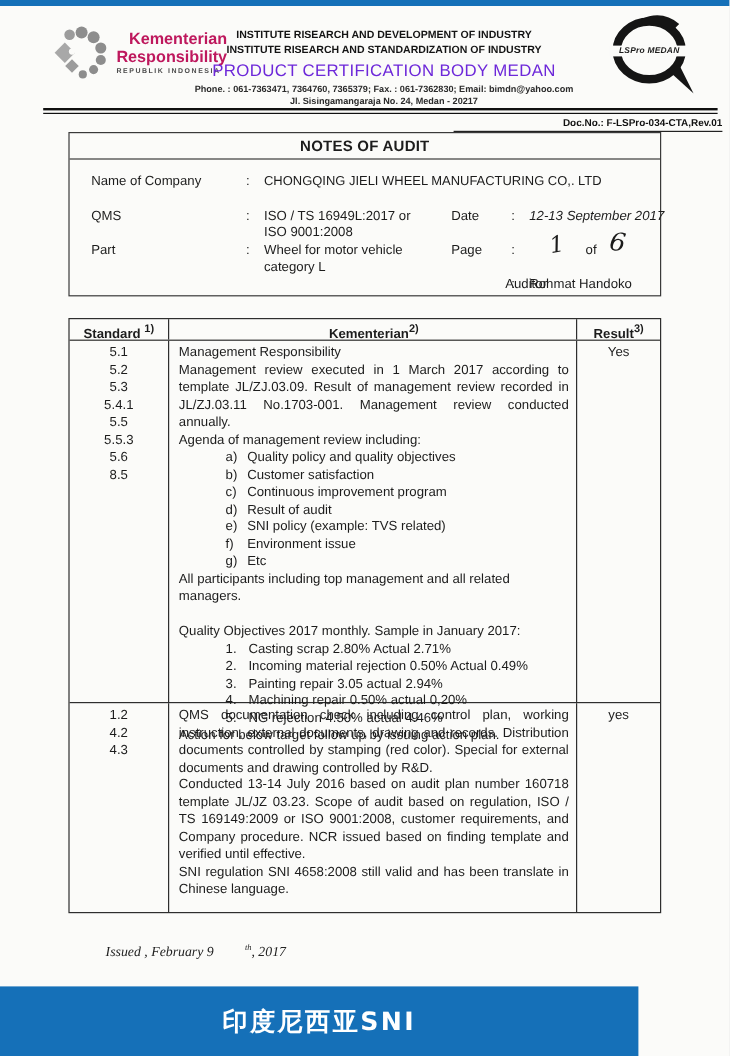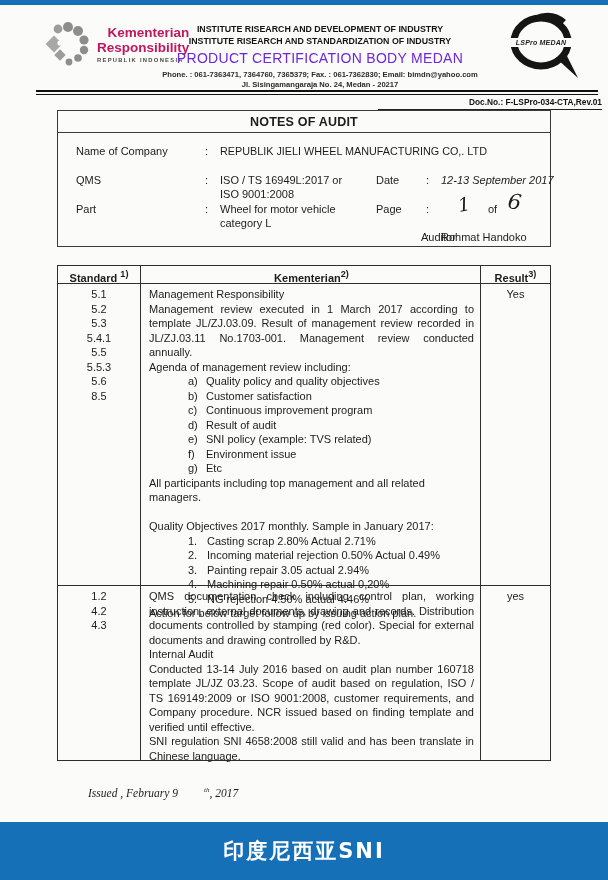--- a/index.html
+++ b/index.html
@@ -48,21 +48,21 @@
   .row-2 { height:174px; }
   .col-std .std-line { line-height:14.5px; }
   .body-row .col-std, .body-row .col-res { padding-top:3px; }
   .li { display:flex; text-align:left; padding-left:39px; }
   .li .m { width:18px; flex:none; }
   .gap { height:14.5px; }
 
   .issued { position:absolute; top:786px; left:88px; font-family:"Liberation Serif", serif; font-style:italic; font-size:11.5px; color:#222; }
   .issued sup { font-size:7px; padding-left:2px;margin-left:24px; }
 
-  .footer-bar { position:absolute; top:822px; left:0; width:608px; height:58px; background:#1570b8; display:flex; align-items:center; justify-content:center; }
+  .footer-bar { position:absolute; top:822px; left:0; width:532px; height:58px; background:#1570b8; display:flex; align-items:center; justify-content:center; }
   .footer-text { color:#ffffff; font-size:21px; font-weight:bold; letter-spacing:2px; font-family:"DejaVu Sans", sans-serif; }
 </style>
 </head>
 <body>
 
 <div class="page">
 
   <div class="top-bar"></div>
 
   <div class="header-left">
@@ -108,21 +108,21 @@
 
   <div class="header-rule"></div>
 
   <div class="doc-no">Doc.No.: F-LSPro-034-CTA,Rev.01</div>
 
   <div class="notes-box" style="position:absolute;">
     <div class="notes-title">NOTES OF AUDIT</div>
 
     <div class="nf" style="left:18px; top:34px;">Name of Company</div>
     <div class="nf" style="left:147px; top:34px;">:</div>
-    <div class="nf" style="left:162px; top:34px; font-size:10.8px;">REPUBLIK JIELI WHEEL MANUFACTURING CO,. LTD</div>
+    <div class="nf" style="left:162px; top:34px; font-size:10.8px;">CHONGQING JIELI WHEEL MANUFACTURING CO,. LTD</div>
 
     <div class="nf" style="left:18px; top:63px;">QMS</div>
     <div class="nf" style="left:147px; top:63px;">:</div>
     <div class="nf" style="left:162px; top:63px;">ISO / TS 16949L:2017 or</div>
     <div class="nf" style="left:162px; top:77px;">ISO  9001:2008</div>
 
     <div class="nf" style="left:18px; top:92px;">Part</div>
     <div class="nf" style="left:147px; top:92px;">:</div>
     <div class="nf" style="left:162px; top:92px;">Wheel for motor vehicle</div>
     <div class="nf" style="left:162px; top:106px;">category L</div>
@@ -222,21 +222,20 @@
     </div>
 
     <div class="t-row body-row row-2">
       <div class="col-std">
         <div class="std-line">1.2</div>
         <div class="std-line">4.2</div>
         <div class="std-line">4.3</div>
       </div>
       <div class="col-obs">
         <div>QMS documentation check including control plan, working instruction, external documents, drawing and records. Distribution documents controlled by stamping (red color). Special for external documents and drawing controlled by R&amp;D.</div>
-        <div style="text-align:left;">Internal Audit</div>
         <div>Conducted 13-14 July 2016 based on audit plan number 160718 template JL/JZ 03.23. Scope of audit based on regulation, ISO / TS 169149:2009 or ISO 9001:2008, customer requirements, and Company procedure. NCR issued based on finding template and verified until effective.</div>
         <div>SNI regulation SNI 4658:2008 still valid and has been translate in Chinese language.</div>
       </div>
       <div class="col-res">yes</div>
     </div>
 
   </div>
 
   <div class="issued">
     <span>Issued , February 9</span><sup>th</sup><span>, 2017</span>

